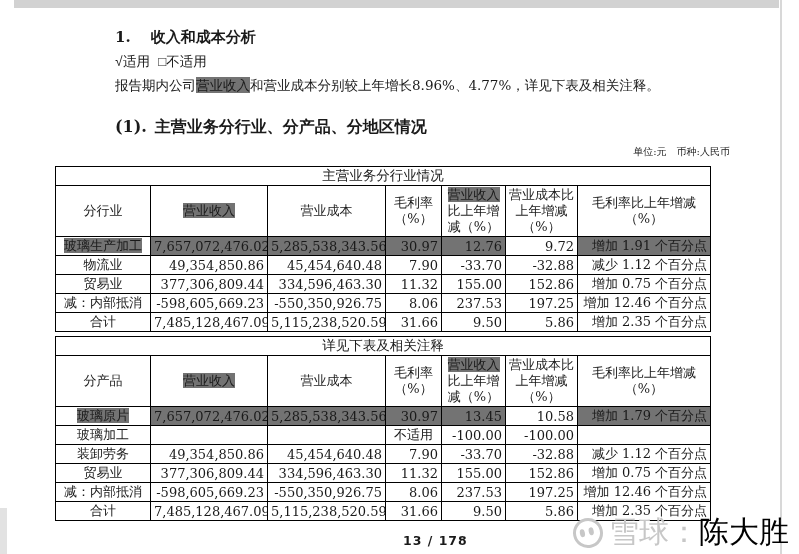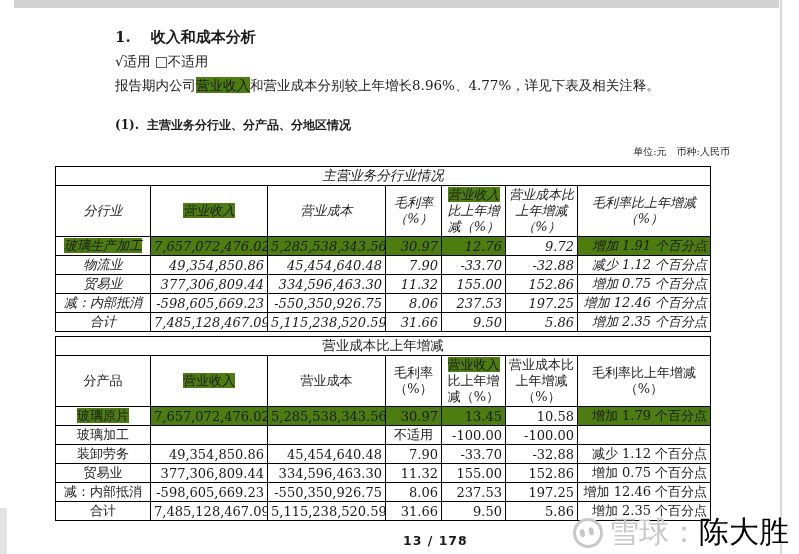--- a/index.html
+++ b/index.html
@@ -6,30 +6,30 @@
   .screen {
     position:relative; width:799px; height:554px; background:#ffffff;
     font-family:"DejaVu Serif","Liberation Serif",serif; color:#1a1a1a; overflow:hidden;
   }
   .scan-strip-top { position:absolute; left:14px; top:0; width:765px; height:8px; background:#d2d2d2; }
   .scan-strip-left { position:absolute; left:0; top:508px; width:7px; height:46px; background:#e2e2e2; }
   .scan-line-right { position:absolute; left:780px; top:0; width:2px; height:554px; background:#d8d8d8; }
 
   .sec-heading { position:absolute; left:115px; top:28px; font-size:15px; font-weight:bold; }
   .sec-heading .num { margin-right:20px; }
-  .check-line { position:absolute; left:115px; top:53px; font-size:13.5px; }
+  .check-line { position:absolute; left:115px; top:53px; font-size:13.5px;font-family:Liberation Mono, monospace; }
   .para { position:absolute; left:115px; top:77px; font-size:13.5px; white-space:nowrap; }
-  .subsec-heading { position:absolute; left:115px; top:117px; font-size:12px; font-weight:bold;text-align:right; }
+  .subsec-heading { position:absolute; left:115px; top:117px; font-size:16px; font-weight:bold;text-align:right; }
   .subsec-heading .num { margin-right:8px; }
   .unit-line { position:absolute; top:145px; right:69px; font-size:10px; }
 
-  .hl { background:#4d7c0f; }
+  .hl { background:#737373; }
 
   table.doc-table { position:absolute; left:55px; border-collapse:collapse; table-layout:fixed; width:655px; font-size:13px; }
-  table.doc-table.t1 { top:166px;font-style:italic; }
+  table.doc-table.t1 { top:166px; }
   table.doc-table.t2 { top:336px; }
   .doc-table td { border:1px solid #000; padding:0 3px; overflow:hidden; white-space:nowrap; }
   .doc-table td.t-title { text-align:center; height:16px; font-size:13.5px; }
   .doc-table tr.t-head td { text-align:center; height:50px; white-space:normal; line-height:1.25; vertical-align:middle; }
   .doc-table tr.body td { height:17px; text-align:right; }
   .doc-table tr.body td:first-child { text-align:center; }
 
   .page-num { position:absolute; left:403px; top:533px; font-size:12.5px; font-weight:bold; letter-spacing:1px; font-family:"DejaVu Sans","Liberation Sans",sans-serif; }
 
   .watermark { position:absolute; right:10px; top:512px; display:flex; align-items:center; font-size:30px; color:#c7c7c7; }
@@ -139,21 +139,21 @@
       <col style="width:95px">
         <col style="width:117px">
         <col style="width:118px">
       <col style="width:56px">
         <col style="width:64px">
         <col style="width:72px">
         <col style="width:133px">
     </colgroup>
     <tbody>
         <tr>
-          <td colspan="7" class="t-title">营业成本比上年增减</td>
+          <td colspan="7" class="t-title">详见下表及相关注释</td>
         </tr>
         <tr class="t-head">
           <td><span>分产品</span></td>
           <td><span class="hl">营业收入</span></td>
           <td><span>营业成本</span></td>
           <td><span>毛利率（%）</span></td>
           <td><span class="hl">营业收入</span><span>比上年增减（%）</span></td>
           <td><span>营业成本比上年增减（%）</span></td>
           <td><span>毛利率比上年增减（%）</span></td>
         </tr>

